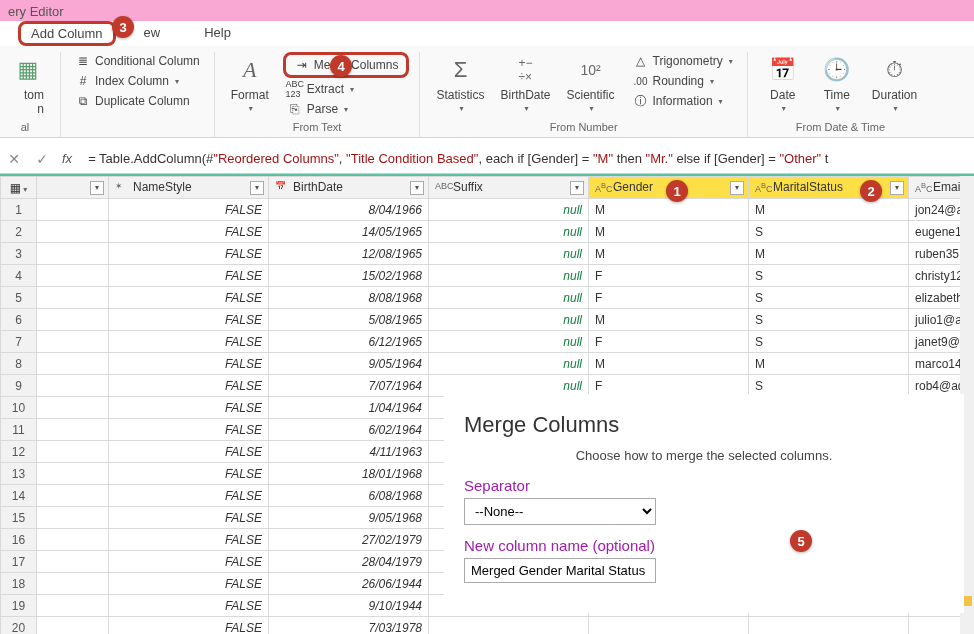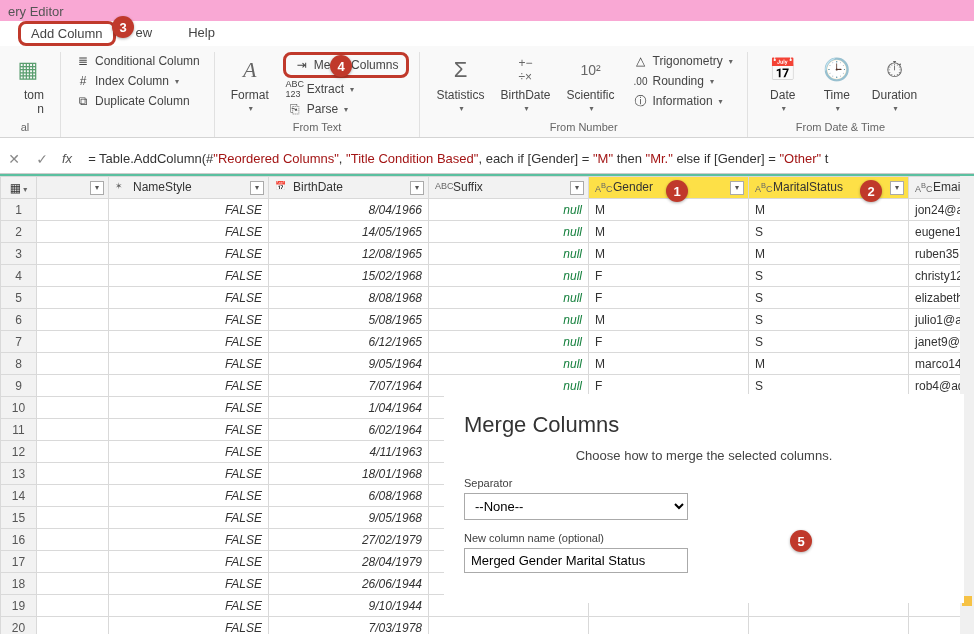--- a/index.html
+++ b/index.html
@@ -2,21 +2,21 @@
 <html><head>
 <meta charset="utf-8">
 <style>
 * { box-sizing: border-box; margin: 0; padding: 0; font-family: "Segoe UI", Tahoma, sans-serif; }
 body { background: #fff; font-size: 13px; color: #333; width: 974px; height: 634px; overflow: hidden; position: relative; }
 
 
 .title-bar { background: #f9a8d4; padding: 4px 8px 2px; font-size: 13px; color: #555; }
 
 
-.ribbon-tabs { display: flex; gap: 20px; padding: 0 18px; font-size: 13px; }
+.ribbon-tabs { display: flex; gap: 28px; padding: 0 18px; font-size: 13px; }
 .ribbon-tabs .tab { padding: 4px 8px; cursor: pointer; color: #444; }
 .ribbon-tabs .tab.partial-left { padding-left: 0; }
 .ribbon-tabs .tab.active-outline { border: 3px solid #c0392b; border-radius: 8px; padding: 2px 10px; position: relative; }
 
 
 .ribbon { display: flex; align-items: flex-end; background: #f9f9f9; border-bottom: 1px solid #d4d4d4; padding: 6px 0 0 0; height: 92px; }
 .ribbon-group { display: flex; flex-direction: column; align-items: center; padding: 0 10px; border-right: 1px solid #e1e1e1; height: 100%; justify-content: space-between; }
 .ribbon-group.noborder { border-right: none; }
 .group-buttons { display: flex; gap: 4px; align-items: flex-start; }
 .group-buttons.col { flex-direction: column; gap: 2px; }
@@ -52,22 +52,22 @@
 .type-ic { display: inline-block; width: 16px; height: 14px; margin-right: 2px; vertical-align: middle; font-size: 9px; color: #666; }
 .grid td.right { text-align: right; }
 .grid td.italic { font-style: italic; }
 .grid td.null { color: #15803d; font-style: italic; text-align: right; }
 .grid td.left { text-align: left; }
 
 
 .dialog { position: absolute; left: 444px; top: 394px; width: 520px; background: #fff; padding: 18px 20px; z-index: 40; }
 .dialog h2 { font-size: 22px; font-weight: 300; color: #333; margin-bottom: 10px; }
 .dialog p { font-size: 13px; color: #444; margin-bottom: 14px; text-align: center; }
-.dialog label { font-size: 11px; color: #404040; display: block; margin-bottom: 4px; }
-.dialog select, .dialog input[type=text] { width: 224px; border: 1px solid #aaa; padding: 4px 6px; font-size: 13px; background: #fff; }
+.dialog label { font-size: 15px; color: #a21caf; display: block; margin-bottom: 4px; }
+.dialog select, .dialog input[type=text] { width: 192px; border: 1px solid #aaa; padding: 4px 6px; font-size: 13px; background: #fff; }
 .dialog .field { margin-bottom: 12px; }
 
 
 .vscroll { position: absolute; right: 0; top: 0; bottom: 0; width: 14px; background: #f0f0f0; }
 .vscroll-thumb { position: absolute; left: 2px; right: 2px; top: 420px; height: 10px; background: #f6c245; }
 </style>
 </head>
 <body>
 
 <div class="title-bar">ery Editor</div>

